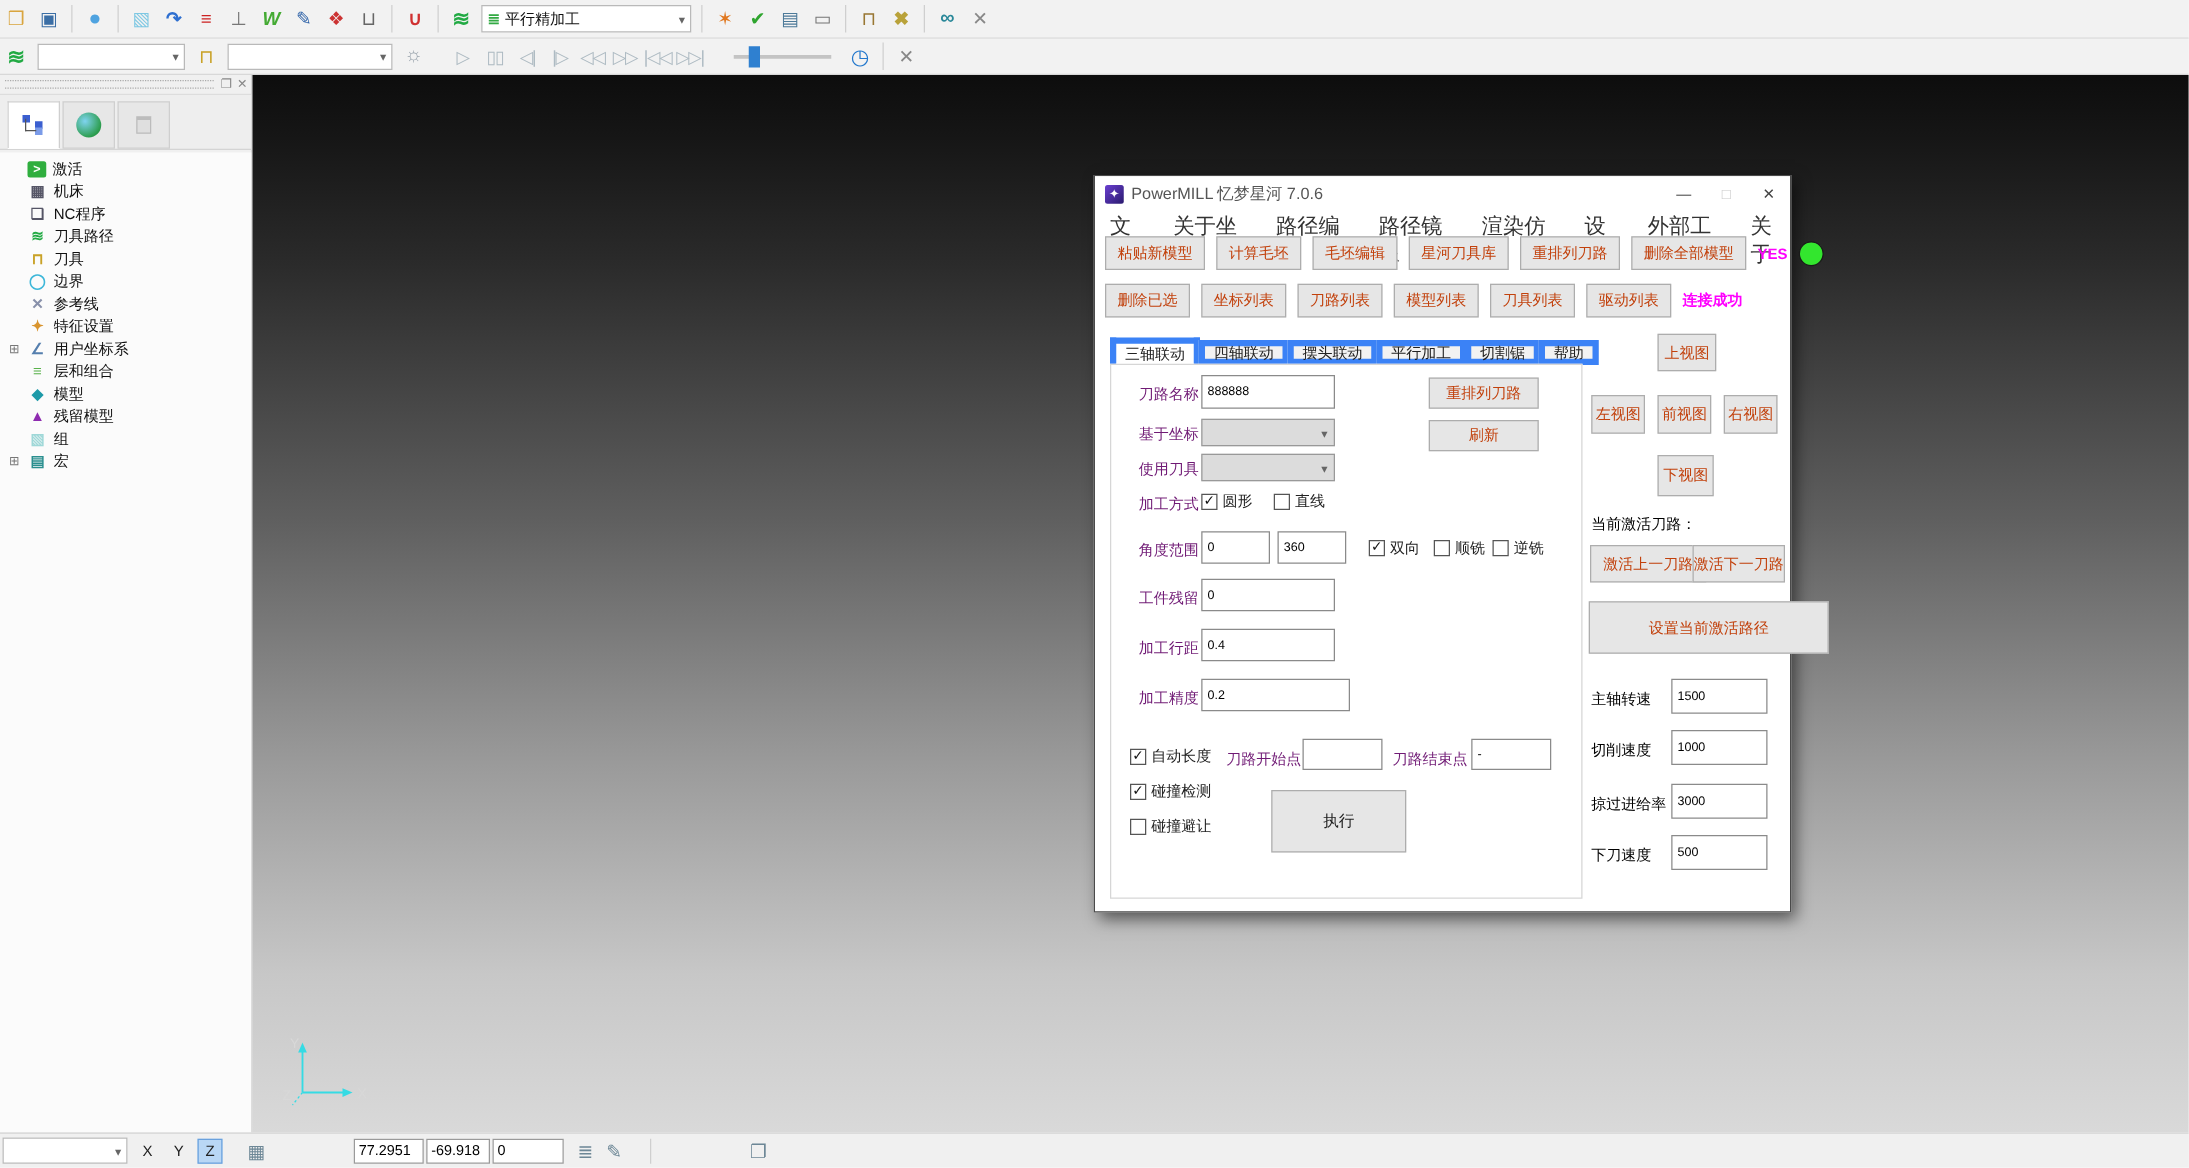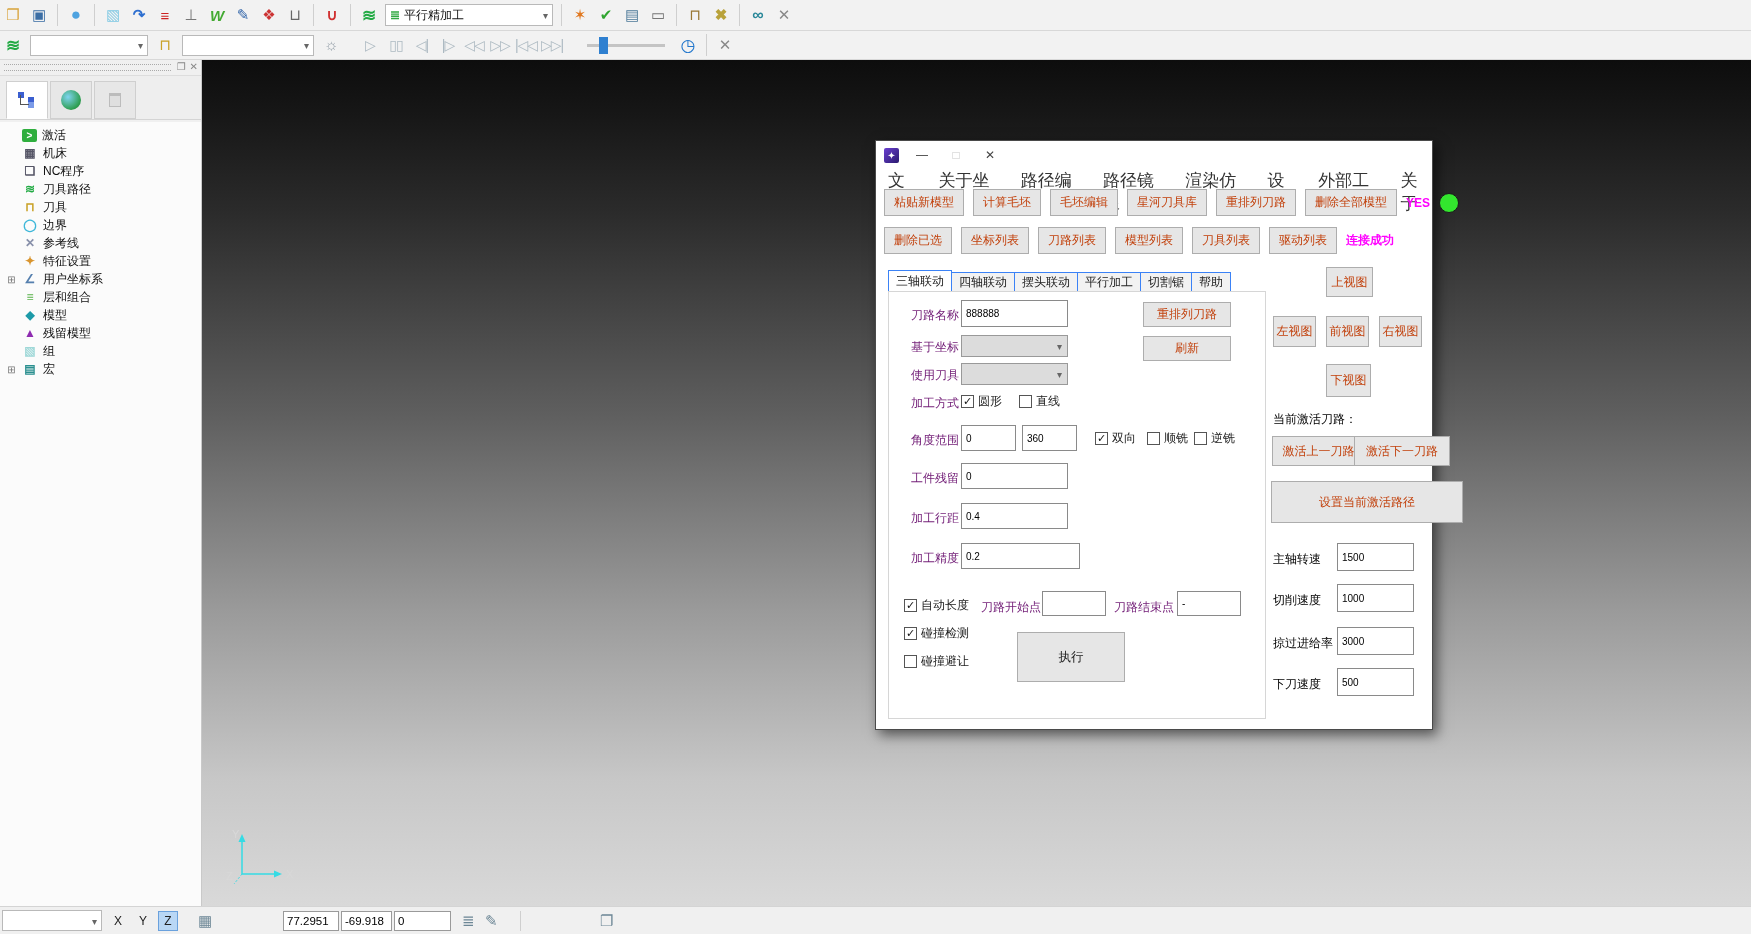--- a/index.html
+++ b/index.html
@@ -94,21 +94,21 @@
   .dmenu { height:24px; display:flex; gap:19px; padding-left:12px;
     font-size:17px; color:#333; }
   .drow { position:absolute; left:8px; display:flex; gap:9px; align-items:center; }
   .wbtn { height:27px; padding:0 9px; background:#e6e6e6; border:1px solid #adadad;
     font-size:12px; display:flex; align-items:center; justify-content:center;
     white-space:nowrap; color:#c2410c; }
   .magenta { color:#ff00ff; font-weight:bold; font-size:12px; }
   .glight { width:20px; height:20px; border-radius:50%; background:#33e62e;
     border:1px solid #1a1a1a; }
   .dtabs { position:absolute; left:12px; top:129px; display:flex; align-items:flex-end; }
-  .dtab { height:20px; padding:0 7px; border:1px solid #3b82f6; background:#f2f2f2;
+  .dtab { height:20px; padding:0 7px; border:5px solid #3b82f6; background:#f2f2f2;
     display:flex; align-items:center; font-size:12px; margin-right:-1px; }
   .dtab.active { height:22px; background:#fff; border-bottom:1px solid #fff; }
   .formbox { position:absolute; left:12px; top:150px; width:378px; height:428px;
     border:1px solid #d6d6d6; background:#fff; }
   .flabel { position:absolute; font-size:12px; color:#701a75; }
   .tin { position:absolute; border:1px solid #8a8a8a; background:#fff; font-size:10px;
     padding:0 4px; font-family:"Liberation Sans", sans-serif; }
   .sel { position:absolute; height:22px; background:#dcdcdc; border:1px solid #999;
     display:flex; align-items:center; justify-content:flex-end; padding-right:5px; }
   .cbwrap { position:absolute; display:flex; align-items:center; gap:4px; }
@@ -308,20 +308,21 @@
       <line x1="16" y1="46" x2="8" y2="56" stroke="#35dbe4" stroke-width="1" stroke-dasharray="2,2"></line>
       <text x="6" y="10" fill="#d8d8d8" font-size="11" font-family="Liberation Sans, sans-serif">Y</text>
       <text x="60" y="50" fill="#d8d8d8" font-size="11" font-family="Liberation Sans, sans-serif">X</text>
       <text x="0" y="52" fill="#d8d8d8" font-size="11" font-family="Liberation Sans, sans-serif">Z</text>
     </svg>
   </div>
 
   <div id="dialog">
     <div class="dtitle">
       <span class="dappicon">✦</span>
+      <span class="dtitletext">PowerMILL 忆梦星河  7.0.6</span>
       <div class="wctl">
         <span>—</span>
         <span class="wmax">□</span>
         <span>✕</span>
       </div>
     </div>
     <div class="dmenu">
       <span>文件</span>
       <span>关于坐标</span>
       <span>路径编辑</span>
@@ -435,21 +436,21 @@
     </div>
 
     <button class="wbtn" style="position:absolute;left:450px;top:126px;width:47px;height:30px">上视图</button>
     <button class="wbtn" style="position:absolute;left:397px;top:175px;width:43px;height:31px;padding:0 2px">左视图</button>
     <button class="wbtn" style="position:absolute;left:450px;top:175px;width:43px;height:31px;padding:0 2px">前视图</button>
     <button class="wbtn" style="position:absolute;left:503px;top:175px;width:43px;height:31px;padding:0 2px">右视图</button>
     <button class="wbtn" style="position:absolute;left:450px;top:223px;width:45px;height:33px;padding:0 2px">下视图</button>
 
     <span class="rp-label" style="left:397px;top:270px">当前激活刀路：</span>
     <button class="wbtn" style="position:absolute;left:396px;top:295px;width:93px;height:30px;padding:0 2px">激活上一刀路</button>
-    <button class="wbtn" style="position:absolute;left:478px;top:295px;width:96px;height:30px;padding:0 2px">激活下一刀路</button>
+    <button class="wbtn" style="position:absolute;left:478px;top:295px;width:74px;height:30px;padding:0 2px">激活下一刀路</button>
     <button class="wbtn" style="position:absolute;left:395px;top:340px;width:192px;height:42px">设置当前激活路径</button>
 
     <span class="rp-label" style="left:397px;top:410px">主轴转速</span>
     <input class="tin" style="left: 461px; top: 402px; width: 77px; height: 28px;" readonly="" value="1500">
     <span class="rp-label" style="left:397px;top:451px">切削速度</span>
     <input class="tin" style="left: 461px; top: 443px; width: 77px; height: 28px;" readonly="" value="1000">
     <span class="rp-label" style="left:397px;top:494px">掠过进给率</span>
     <input class="tin" style="left: 461px; top: 486px; width: 77px; height: 28px;" readonly="" value="3000">
     <span class="rp-label" style="left:397px;top:535px">下刀速度</span>
     <input class="tin" style="left: 461px; top: 527px; width: 77px; height: 28px;" readonly="" value="500">

